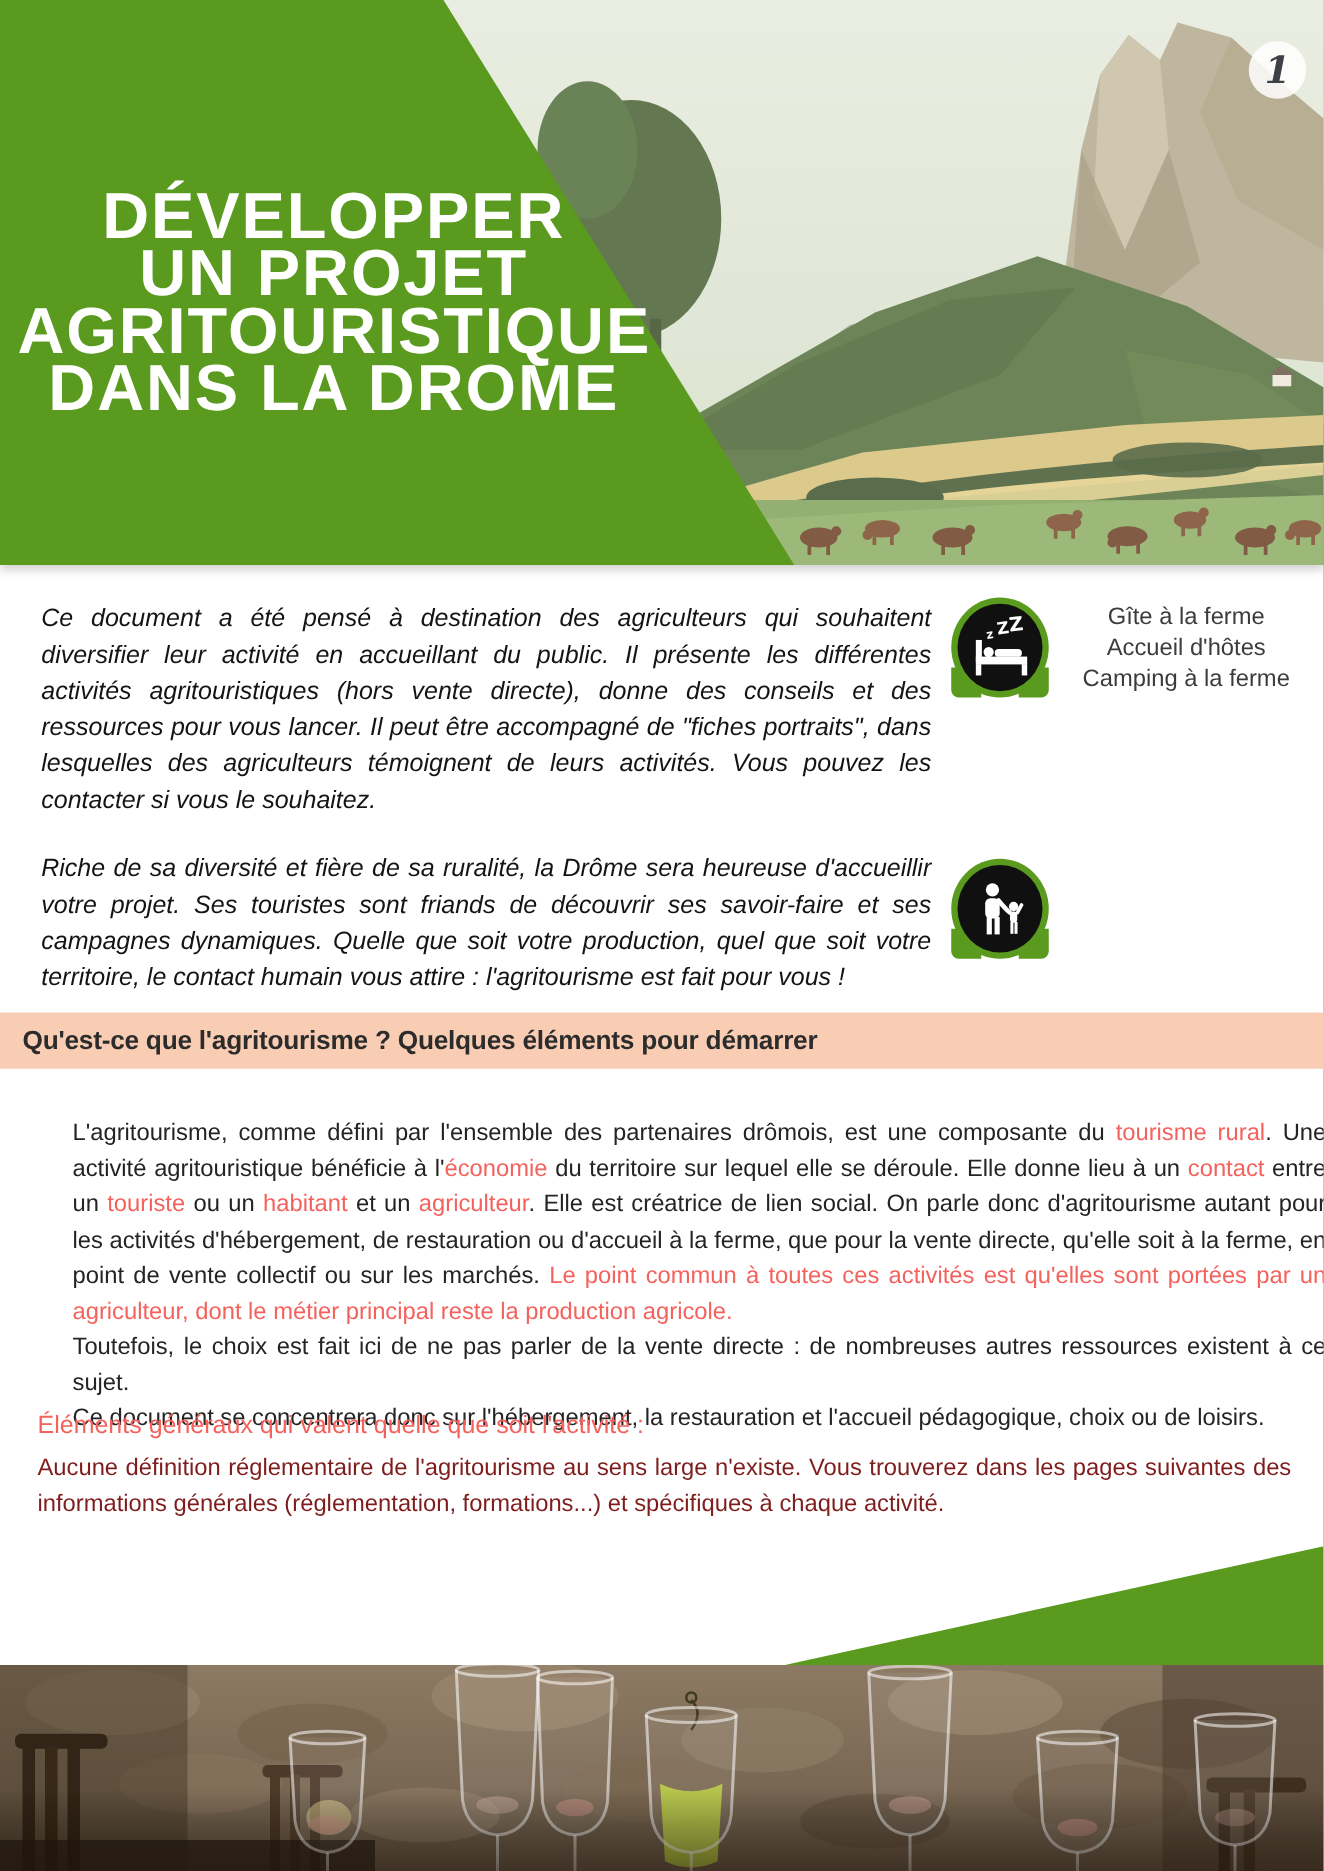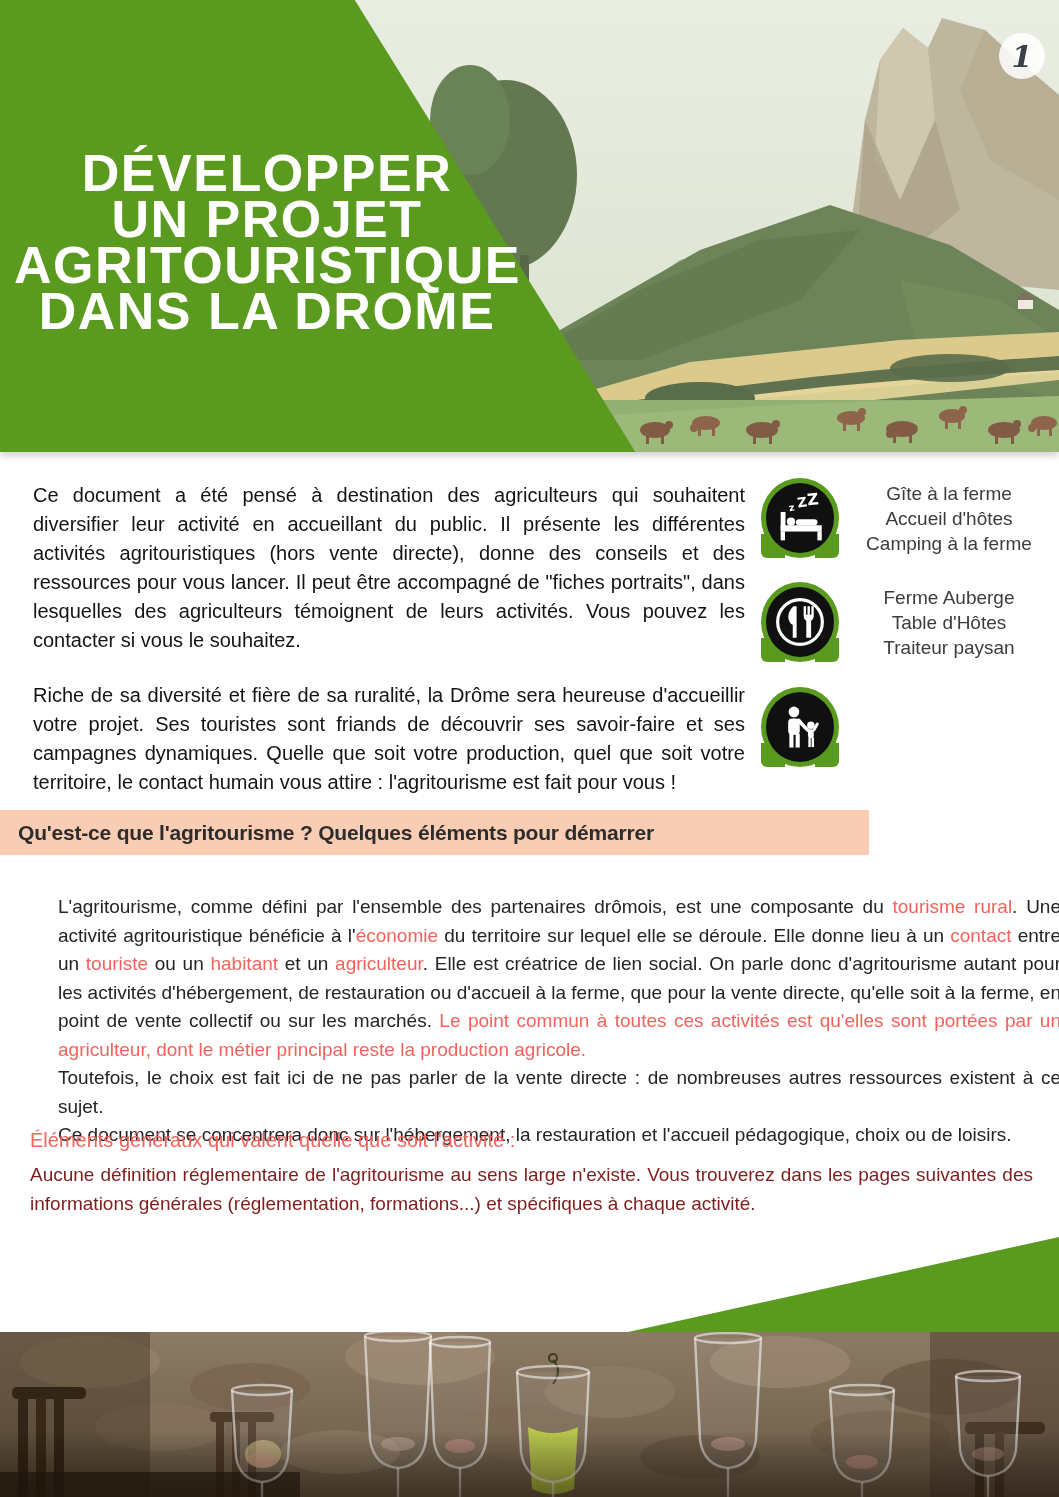--- a/index.html
+++ b/index.html
@@ -27,36 +27,36 @@
     font-size:52px;line-height:46px;letter-spacing:1.5px;
   }
   .page-num{
     position:absolute;left:999px;top:33px;width:46px;height:46px;border-radius:50%;
     background:rgba(255,255,255,.85);display:flex;align-items:center;justify-content:center;
     font-family:"DejaVu Serif",serif;font-style:italic;font-weight:bold;font-size:30px;color:#3d4147;
   }
   
   .intro{
     position:absolute;left:33px;top:481px;width:712px;
-    font-size:20px;line-height:29px;text-align:justify;color:#141414;
+    font-style:italic;font-size:20px;line-height:29px;text-align:justify;color:#141414;
   }
   .intro p{margin:0 0 26px 0;}
   
   .activity{position:absolute;left:761px;width:286px;display:flex;align-items:center;gap:12px;}
   .act-icon{position:relative;width:78px;height:80px;flex:0 0 auto;}
   .act-icon .tail{position:absolute;bottom:0;width:24px;height:24px;background:var(--green);}
   .act-icon .tail.l{left:0;border-radius:0 0 0 6px;}
   .act-icon .tail.r{right:0;border-radius:0 0 6px 0;}
   .act-icon .ring{position:absolute;inset:0;background:var(--green);border-radius:50%;}
   .act-icon .disc{position:absolute;inset:5px;background:#101010;border-radius:50%;
       display:flex;align-items:center;justify-content:center;}
   .act-labels{flex:1;text-align:center;font-size:19px;line-height:25px;color:#3c3c3c;}
   
   .band{
-    position:absolute;left:0;top:810px;width:869px;height:45px;background:var(--salmon);
+    position:absolute;left:0;top:810px;width:1059px;height:45px;background:var(--salmon);
     display:flex;align-items:center;
   }
   .band .band-title{margin-left:18px;font-size:21px;font-weight:bold;color:#2c2c2c;letter-spacing:-0.2px;}
   
   .body-text{
     position:absolute;left:30px;top:893px;width:1003px;
     font-size:19px;line-height:28.5px;text-align:justify;color:#242424;margin-left:28px;
   }
   .body-text p{margin:0;}
   .red{color:var(--red);}
@@ -213,39 +213,20 @@
         </svg>
       </div>
     </div>
     <div class="act-labels">
       <div>Gîte à la ferme</div>
       <div>Accueil d'hôtes</div>
       <div>Camping à la ferme</div>
     </div>
   </div>
 
-  <div class="activity" style="top:582px;">
-    <div class="act-icon">
-      <div class="tail l"></div>
-        <div class="tail r"></div>
-      <div class="ring"></div>
-      <div class="disc">
-        <svg viewBox="0 0 48 48" width="58" height="58" aria-hidden="true">
-          <circle cx="24" cy="24" r="18.5" fill="none" stroke="#fff" stroke-width="2.6"></circle>
-          <path d="M18.5,11 c-5.5,5 -5.5,12.5 -0.5,15.5 l0,10.5 l3.2,0 l0,-26 z" fill="#fff"></path>
-          <path d="M27,11 l0,7.5 q0,3.4 2.2,4.4 l0,14.1 l4,0 l0,-14.1 q2.2,-1 2.2,-4.4 l0,-7.5 l-2,0 l0,7 l-1.2,0 l0,-7 l-2,0 l0,7 l-1.2,0 l0,-7 z" fill="#fff"></path>
-        </svg>
-      </div>
-    </div>
-    <div class="act-labels">
-      <div>Ferme Auberge</div>
-      <div>Table d'Hôtes</div>
-      <div>Traiteur paysan</div>
-    </div>
-  </div>
 
   <div class="activity" style="top:687px;">
     <div class="act-icon">
       <div class="tail l"></div>
         <div class="tail r"></div>
       <div class="ring"></div>
       <div class="disc">
         <svg viewBox="0 0 48 48" width="58" height="58" aria-hidden="true">
           <g fill="#fff" stroke="none">
             <circle cx="19" cy="11.5" r="4.4"></circle>

